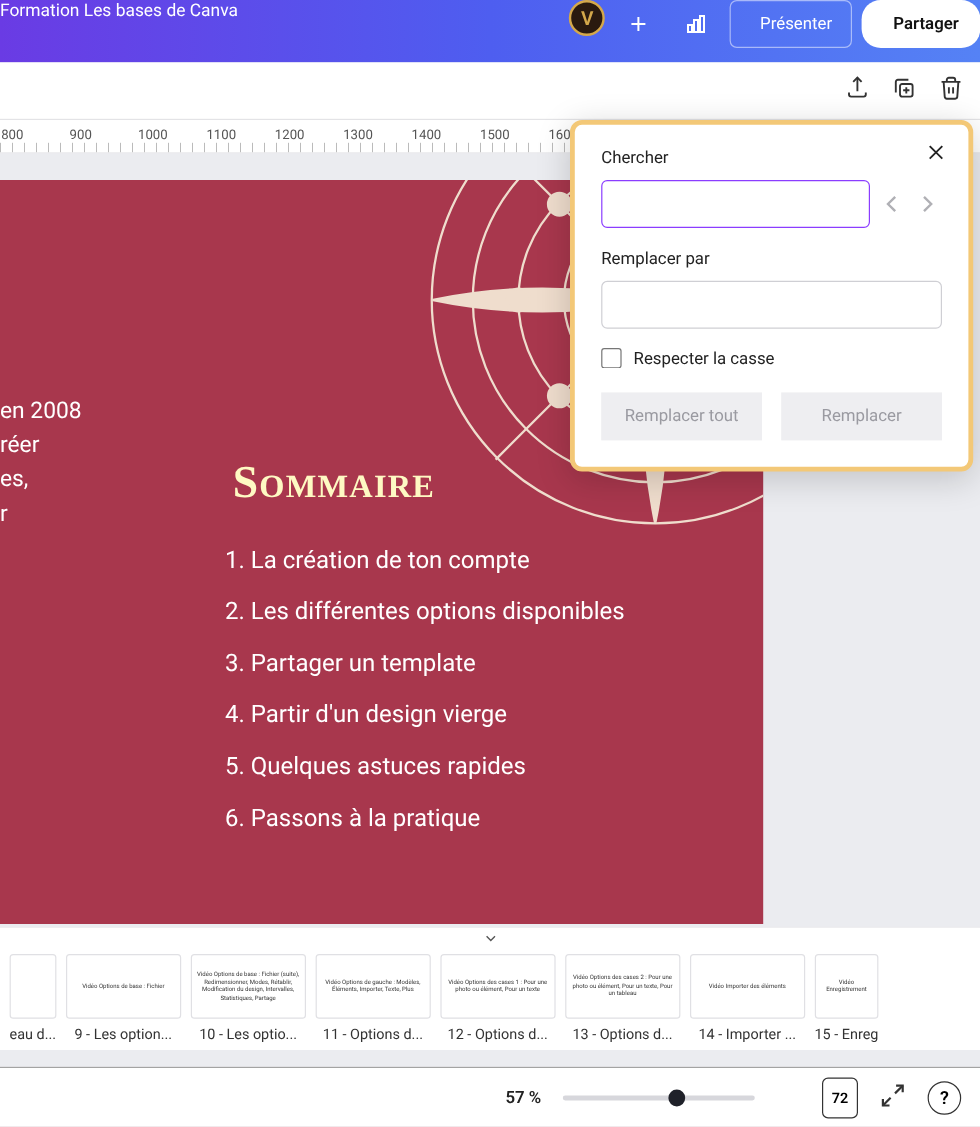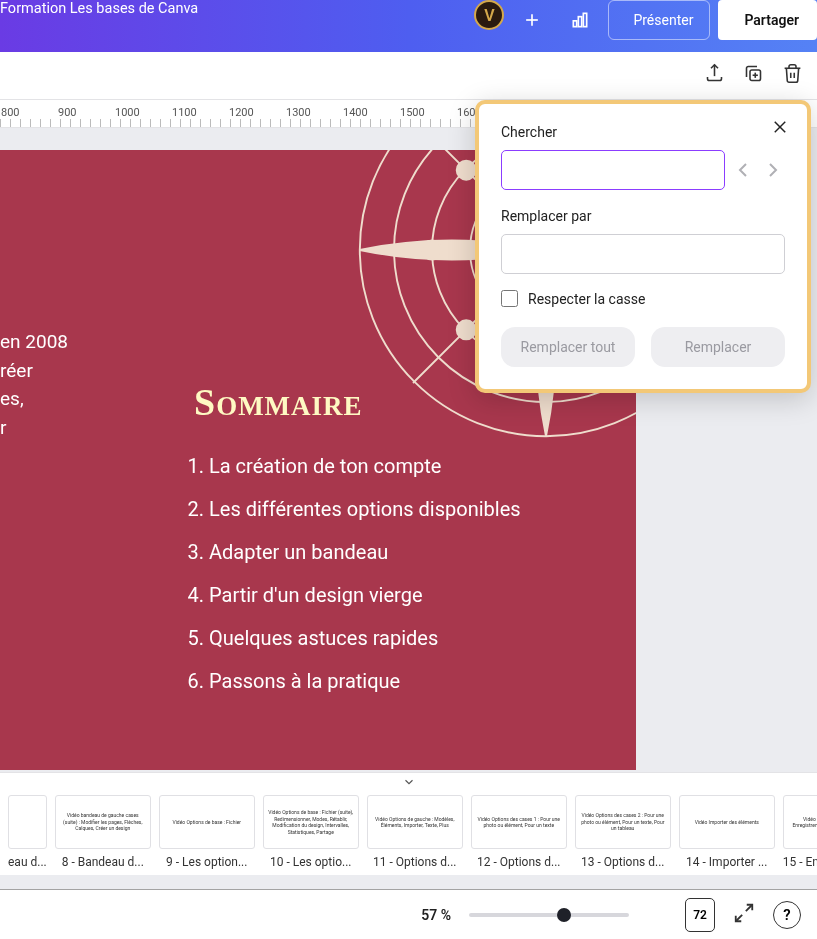--- a/index.html
+++ b/index.html
@@ -5,21 +5,21 @@
 * { margin: 0; padding: 0; box-sizing: border-box; font-family: -apple-system, BlinkMacSystemFont, "Segoe UI", Roboto, sans-serif; }
 body { width: 817px; height: 939px; background: #ebecf0; overflow: hidden; position: relative; }
 
 
 .topbar { height: 52px; background: linear-gradient(90deg, #6a3be4 0%, #4e5ef0 50%, #5582f5 100%); display: flex; align-items: flex-start; padding: 0 0; gap: 8px; }
 .doc-title { color: #fff; font-size: 14.5px; flex: 1; }
 .avatar { width: 30px; height: 30px; border-radius: 50%; background: #2a1a0f; display:flex; align-items:center; justify-content:center; color:#d4a84b; font-weight:600; font-size:16px; border:2px solid #d4a84b; }
 .top-btn { width: 40px; height: 40px; border-radius: 6px; display:flex; align-items:center; justify-content:center; color:#fff; cursor:pointer; }
 .top-btn svg { width:20px; height:20px; }
 .present-btn { height:40px; padding:0 16px; border:1px solid rgba(255,255,255,0.5); border-radius:6px; color:#fff; display:flex; align-items:center; gap:8px; font-size:14px; cursor:pointer; }
-.share-btn { height:40px; padding:0 18px; background:#fff; border-radius:4px; color:#111; display:flex; align-items:center; gap:8px; font-size:14px; font-weight:600; cursor:pointer; }
+.share-btn { height:40px; padding:0 18px; background:#fff; border-radius:16px; color:#111; display:flex; align-items:center; gap:8px; font-size:14px; font-weight:600; cursor:pointer; }
 
 
 .secondbar { height:48px; background:#fff; display:flex; align-items:center; justify-content:flex-end; gap:18px; padding:0 14px; border-bottom:1px solid #e3e3e6; }
 .secondbar svg { width:21px; height:21px; color:#333; }
 
 
 .ruler { height:28px; background:#fff; border-bottom:1px solid #e3e3e6; position:relative; font-size:11px; color:#555; overflow:hidden; }
 .ruler-mark { position:absolute; top:6px; }
 .ruler-ticks { position:absolute; bottom:0; left:0; right:0; height:8px; background: repeating-linear-gradient(90deg, #bbb 0 1px, transparent 1px 10px); }
 
@@ -36,21 +36,21 @@
 .find-panel { position:absolute; top:100px; right:6px; width:336px; background:#fff; border:4px solid #f3c877; border-radius:10px; padding:20px 22px 22px; box-shadow:0 6px 28px rgba(0,0,0,0.18); z-index:50; }
 .find-panel .close { position:absolute; top:14px; right:18px; cursor:pointer; }
 .find-panel label { display:block; font-size:14px; color:#222; margin-bottom:10px; }
 .find-row { display:flex; align-items:center; gap:6px; margin-bottom:18px; }
 .find-input { flex:1; height:40px; border:1.5px solid #8b3dff; border-radius:5px; padding:0 10px; font-size:14px; outline:none; }
 .replace-input { width:100%; height:40px; border:1px solid #cfcfd4; border-radius:5px; padding:0 10px; font-size:14px; outline:none; margin-bottom:16px; }
 .nav-arrow { width:24px; height:24px; color:#b0b0b5; cursor:pointer; display:flex; align-items:center; justify-content:center; }
 .checkbox-row { display:flex; align-items:center; gap:10px; font-size:14px; color:#222; margin-bottom:20px; }
 .checkbox-row input { width:17px; height:17px; }
 .btn-row { display:flex; gap:16px; }
-.gray-btn { flex:1; height:40px; background:#eeeef1; border:none; border-radius:14px; font-size:14px; color:#9a9aa1; cursor:not-allowed; }
+.gray-btn { flex:1; height:40px; background:#eeeef1; border:none; border-radius:0; font-size:14px; color:#9a9aa1; cursor:not-allowed; }
 
 
 .thumb-wrap { background:#fff; border-top:1px solid #e3e3e6; }
 .collapse-handle { height:18px; display:flex; align-items:center; justify-content:center; }
 .collapse-handle svg{ width:14px; height:14px; color:#555; }
 .thumb-strip { display:flex; gap:8px; padding:4px 8px 6px; overflow:hidden; }
 .thumb-cell { flex:0 0 96px; }
 .thumb { height:54px; background:#fff; border:1px solid #e0e0e4; border-radius:3px; display:flex; align-items:center; justify-content:center; text-align:center; font-size:5px; color:#333; padding:4px; line-height:1.3; }
 .thumb-cell:first-child .thumb, .thumb-cell:last-child .thumb { overflow:hidden; }
 .thumb-cell:first-child { flex:0 0 34px; }
@@ -173,21 +173,21 @@
     <div class="left-text">
       <div>en 2008</div>
       <div>réer</div>
       <div>es,</div>
       <div>r</div>
     </div>
     <div class="sommaire-title">Sommaire</div>
     <ol class="sommaire-list">
       <li>La création de ton compte</li>
       <li>Les différentes options disponibles</li>
-      <li>Adapter un bandeau</li>
+      <li>Partager un template</li>
       <li>Partir d'un design vierge</li>
       <li>Quelques astuces rapides</li>
       <li>Passons à la pratique</li>
     </ol>
   </div>
 </div>
 
 <div class="find-panel">
   <div class="close">
     <svg width="18" height="18" viewBox="0 0 24 24" fill="none" stroke="#222" stroke-width="2">
@@ -226,24 +226,20 @@
     <svg viewBox="0 0 24 24" fill="none" stroke="currentColor" stroke-width="2">
         <polyline points="6 9 12 15 18 9"></polyline>
       </svg>
   </div>
   <div class="thumb-strip">
     <div class="thumb-cell">
         <div class="thumb"></div>
         <div class="thumb-label">eau d...</div>
       </div>
     <div class="thumb-cell">
-        <div class="thumb">Vidéo bandeau de gauche cases (suite) : Modifier les pages, Flèches, Calques, Créer un design</div>
-        <div class="thumb-label">8 - Bandeau d...</div>
-      </div>
-    <div class="thumb-cell">
         <div class="thumb">Vidéo Options de base : Fichier</div>
         <div class="thumb-label">9 - Les option...</div>
       </div>
     <div class="thumb-cell">
         <div class="thumb">Vidéo Options de base : Fichier (suite), Redimensionner, Modes, Rétablir, Modification du design, Intervalles, Statistiques, Partage</div>
         <div class="thumb-label">10 - Les optio...</div>
       </div>
     <div class="thumb-cell">
         <div class="thumb">Vidéo Options de gauche : Modèles, Éléments, Importer, Texte, Plus</div>
         <div class="thumb-label">11 - Options d...</div>

